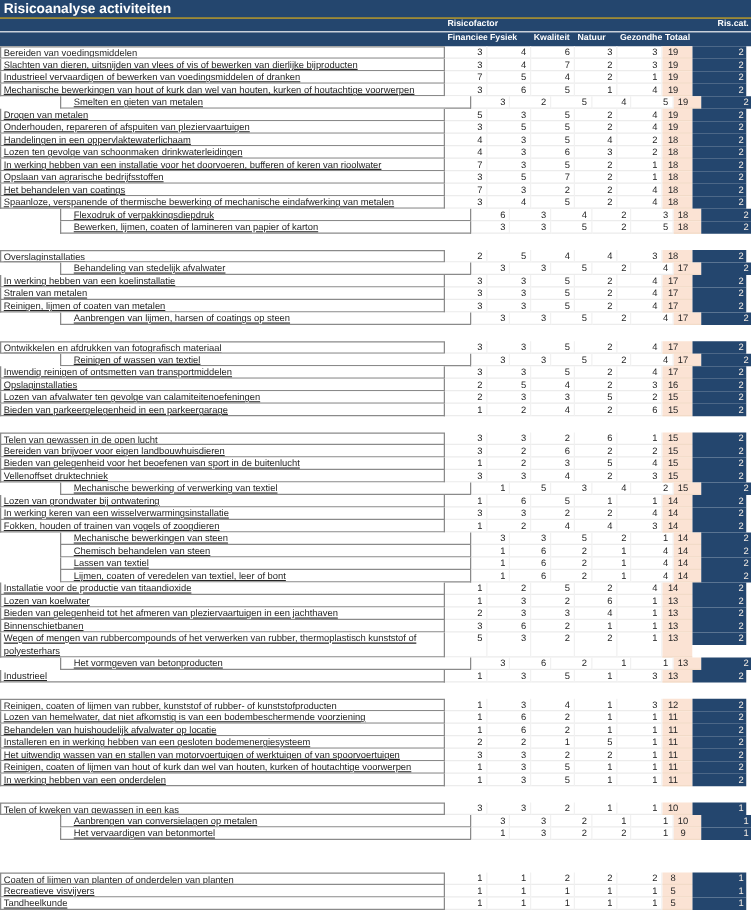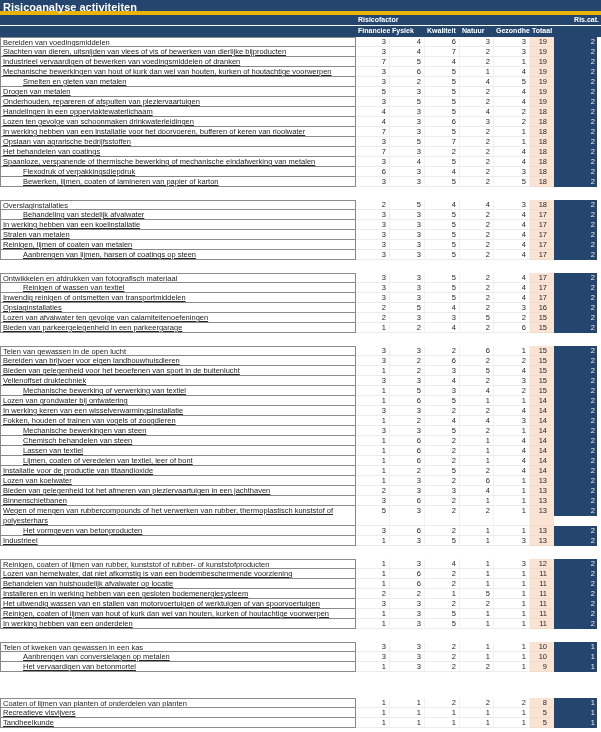--- a/index.html
+++ b/index.html
@@ -5,50 +5,50 @@
   html,body { margin:0; padding:0; background:#fff; }
   .sheet {
     position:relative; width:601px; height:732px; background:#fff;
     font-family:"Liberation Sans", sans-serif; font-size:7.5px; color:#262626;
     overflow:hidden;
   }
   
   .title-band {
     height:15px; line-height:14px; background:var(--navy,#24466e); color:#fff;
     font-weight:700; font-size:11px; padding-left:3px; box-sizing:border-box;
-    border-bottom:4px solid #eab308; white-space:nowrap;
+    border-bottom:1px solid #eab308; white-space:nowrap;
   }
   .band2, .band3 {
     height:11px; background:var(--navy,#24466e); display:flex; color:#fff;
     font-weight:700; font-size:7px; line-height:10px; box-sizing:border-box;
   }
   .band2 { border-bottom:1px solid #fff; }
   .spacer { width:356px; }
   .band2 .grouplabel { flex:1; padding-left:2px; }
   .band2 .riscat-h { padding-right:2px; }
   .band3 .h { padding-left:2px; box-sizing:border-box; overflow:hidden; white-space:nowrap; }
   
   .row { display:flex; height:10px; box-sizing:border-box; }
   .row.tall { height:20px; }
   .desc {
     width:356px; box-sizing:border-box; border:0 solid #8a8a8a;
     border-width:0 1px 1px 1px; padding:0 2px; line-height:9px;
     white-space:nowrap; overflow:hidden; background:#fff;text-decoration:underline;
   }
   .sec .row:first-child .desc { border-top-width:1px; }
-  .desc.ind { padding-left:22px; }
+  .desc.ind { padding-left:10px;margin-left:48px; }
   .row.tall .desc { white-space:normal; line-height:9.5px; }
   .n {
     box-sizing:border-box; text-align:right; padding-right:3px; line-height:9px;
     border-bottom:1px solid #ececec; border-right:1px solid #f1f1f1; overflow:hidden;
   }
   .c1{width:34px}.c2{width:35px}.c3{width:35px}.c4{width:34px}.c5{width:36px}
   .tot {
     width:24px; box-sizing:border-box; background:var(--peach,#fbe3d4);
-    text-align:right; padding-right:7px; line-height:9px;
+    text-align:center; padding-right:7px; line-height:9px;
     border-bottom:1px solid #f2dbc8; overflow:hidden;
   }
   .ris {
     width:43px; box-sizing:border-box; background:var(--navy,#24466e);
     color:#f6eee6; text-align:right; padding-right:2px; line-height:9px; overflow:hidden;
   }
   .row.tall .n, .row.tall .tot, .row.tall .ris { line-height:10px; }
   .row.tall .ris { background:linear-gradient(to bottom, var(--navy,#24466e) 0, var(--navy,#24466e) 10px, #fff 10px); }
   .gap { height:13px; }
   .gap.big { height:26px; }

